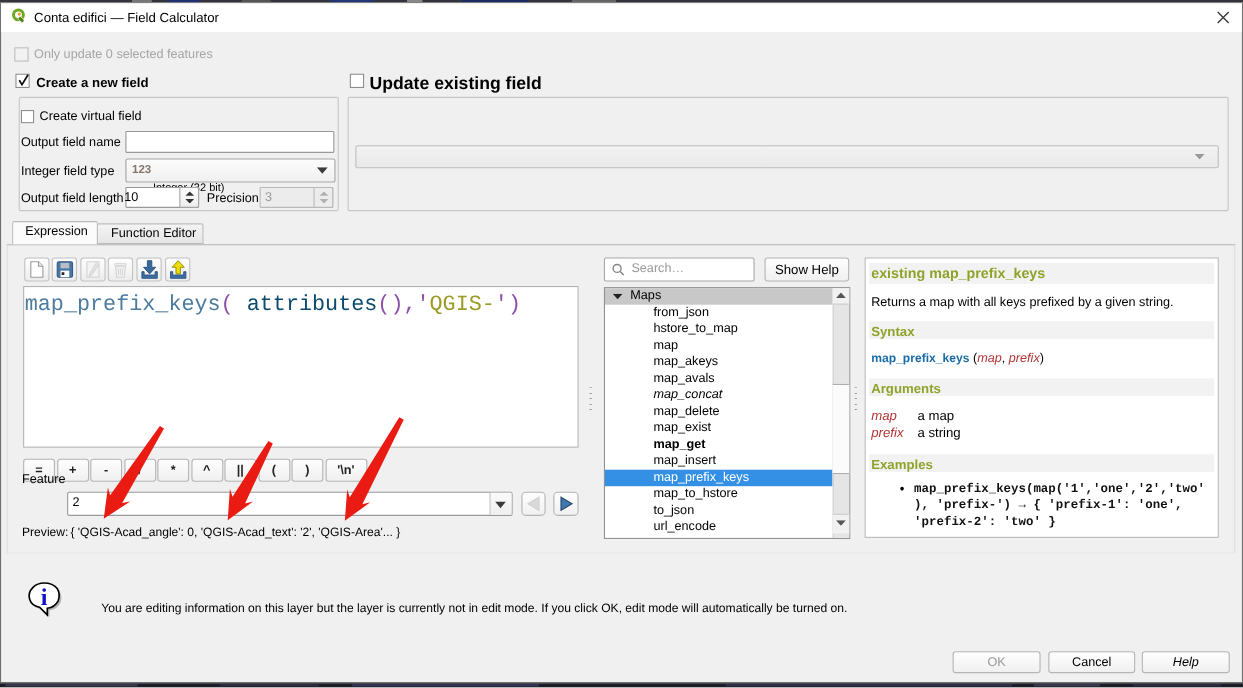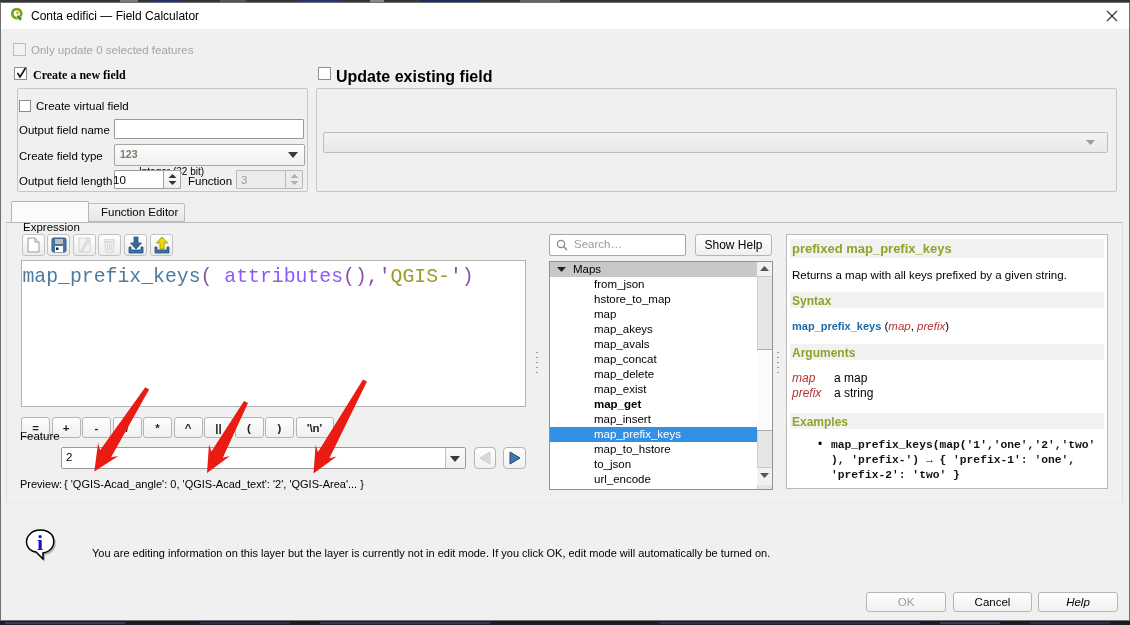--- a/index.html
+++ b/index.html
@@ -54,64 +54,64 @@
   <path d="M2 2 L12 12 M12 2 L2 12" stroke="#3b3b3b" stroke-width="1.3"></path>
 </svg>
 
 <div class="cb dis" style="left:13px;top:43px;"></div>
 <div class="abs gray" style="left:31px;top:44px;font-size:11.5px;">Only update 0 selected features</div>
 
 <div class="cb" style="left:14px;top:67px;"></div>
 <svg class="abs" style="left:15px;top:66px;" width="13" height="14" viewBox="0 0 13 14">
   <path d="M2.5 7 L5 11 L10.5 2" stroke="#111" stroke-width="1.6" fill="none"></path>
 </svg>
-<div class="abs b" style="left:33px;top:68px;font-size:12px;font-family:Liberation Serif, serif;">Create a new field</div>
+<div class="abs b" style="left:33px;top:68px;font-size:12px;">Create a new field</div>
 <div class="cb" style="left:318px;top:67px;"></div>
 <div class="abs b" style="left:336px;top:68px;font-size:16px;">Update existing field</div>
 
 <div class="group" style="left:17px;top:88px;width:291px;height:104px;"></div>
 <div class="cb" style="left:19px;top:100px;width:12px;height:12px;"></div>
 <div class="abs t" style="left:36px;top:100px;">Create virtual field</div>
 <div class="abs t" style="left:19px;top:124px;text-align:right;">Output field name</div>
 <div class="input" style="left:114px;top:119px;width:190px;height:20px;"></div>
-<div class="abs t" style="left:19px;top:150px;">Create field type</div>
+<div class="abs t" style="left:19px;top:150px;">Integer field type</div>
 <div class="abs" style="left:114px;top:144px;width:191px;height:22px;background:linear-gradient(#fcfcfc,#f0f0f0);border:1px solid #a5a5a5;border-radius:2px;box-sizing:border-box;"></div>
 <div class="abs" style="left:120px;top:148px;font-size:10.5px;font-weight:bold;color:#84796a;">123</div>
 <div class="abs" style="left:139px;top:166px;font-size:10px;">Integer (32 bit)</div>
 <svg class="abs" style="left:288px;top:152px;" width="10" height="6" viewBox="0 0 10 6">
     <path d="M0 0 L10 0 L5 6 Z" fill="#3a3a3a"></path>
   </svg>
 <div class="abs t" style="left:19px;top:175px;">Output field length</div>
 <div class="input" style="left:114px;top:170px;width:67px;height:19px;"></div>
 <div class="abs t" style="left:113px;top:174px;">10</div>
 <div class="abs" style="left:163px;top:170px;width:18px;height:19px;background:linear-gradient(#fdfdfd,#eee);border:1px solid #a5a5a5;border-radius:0 2px 2px 0;box-sizing:border-box;"></div>
 <svg class="abs" style="left:168px;top:174px;" width="9" height="11" viewBox="0 0 9 11">
   <path d="M0.5 4 L4.5 0 L8.5 4 Z" fill="#333"></path>
     <path d="M0.5 7 L4.5 11 L8.5 7 Z" fill="#333"></path>
   </svg>
-<div class="abs t" style="left:188px;top:175px;">Function</div>
+<div class="abs t" style="left:188px;top:175px;">Precision</div>
 <div class="abs" style="left:236px;top:170px;width:67px;height:19px;background:#ececec;border:1px solid #b9b9b9;border-radius:1px;box-sizing:border-box;"></div>
 <div class="abs t" style="left:241px;top:174px;color:#9a9a9a;">3</div>
 <div class="abs" style="left:285px;top:170px;width:18px;height:19px;background:#ececec;border:1px solid #b9b9b9;border-radius:0 2px 2px 0;box-sizing:border-box;"></div>
 <svg class="abs" style="left:290px;top:174px;" width="9" height="11" viewBox="0 0 9 11">
   <path d="M0.5 4 L4.5 0 L8.5 4 Z" fill="#b0b0b0"></path>
     <path d="M0.5 7 L4.5 11 L8.5 7 Z" fill="#b0b0b0"></path>
   </svg>
 
 <div class="group" style="left:316px;top:88px;width:801px;height:104px;"></div>
 <div class="abs" style="left:323px;top:132px;width:785px;height:21px;background:linear-gradient(#f2f2f2,#e9e9e9);border:1px solid #bdbdbd;border-radius:2px;box-sizing:border-box;"></div>
 <svg class="abs" style="left:1086px;top:140px;" width="9" height="5" viewBox="0 0 9 5">
     <path d="M0 0 L9 0 L4.5 5 Z" fill="#9a9a9a"></path>
   </svg>
 
 <div class="abs" style="left:6px;top:222px;width:1117px;height:281px;border:1px solid #dedede;border-top:1px solid #b9b9b9;border-bottom-color:#e9e9e9;box-sizing:border-box;"></div>
 
 <div class="abs" style="left:88px;top:203px;width:97px;height:19px;background:linear-gradient(#f4f4f4,#e6e6e6);border:1px solid #bdbdbd;border-radius:2px 2px 0 0;box-sizing:border-box;"></div>
 <div class="abs" style="left:11px;top:201px;width:78px;height:21px;background:#fbfbfb;border:1px solid #b5b5b5;border-bottom:none;border-radius:2px 2px 0 0;box-sizing:border-box;"></div>
-<div class="abs t" style="left:23px;top:205px;margin-top:16px;">Expression</div>
+<div class="abs t" style="left:23px;top:205px;">Expression</div>
 <div class="abs t" style="left:101px;top:206px;">Function Editor</div>
 
 <div class="tbtn" style="left:22px;top:234px;"></div>
 <div class="tbtn" style="left:47px;top:234px;"></div>
 <div class="tbtn" style="left:73px;top:234px;"></div>
 <div class="tbtn" style="left:98px;top:234px;"></div>
 <div class="tbtn" style="left:124px;top:234px;"></div>
 <div class="tbtn" style="left:150px;top:234px;"></div>
 
 <svg class="abs" style="left:26px;top:237px;" width="15" height="16" viewBox="0 0 15 16">
@@ -141,21 +141,21 @@
   <path d="M6 1 L10 1 L10 7 L13.5 7 L8 13 L2.5 7 L6 7 Z" fill="#38689c" stroke="#27507c" stroke-width="0.8"></path>
   <path d="M1 11 L3 11 L3 14 L13 14 L13 11 L15 11 L15 17 L1 17 Z" fill="#3d6fa5" stroke="#27507c" stroke-width="0.8"></path>
 </svg>
 
 <svg class="abs" style="left:154px;top:236px;" width="16" height="18" viewBox="0 0 16 18">
   <path d="M6 13 L6 7 L2.5 7 L8 1 L13.5 7 L10 7 L10 13 Z" fill="#f0dc00" stroke="#8a8a00" stroke-width="0.8"></path>
   <path d="M1 11 L3 11 L3 14 L13 14 L13 11 L15 11 L15 17 L1 17 Z" fill="#3d6fa5" stroke="#27507c" stroke-width="0.8"></path>
 </svg>
 
 <div class="abs" style="left:21px;top:260px;width:505px;height:147px;background:#fff;border:1px solid #b3b3b3;box-sizing:border-box;"></div>
-<div class="abs" style="left:22.5px;top:266px;font-family:'Liberation Mono',monospace;font-size:19.8px;white-space:pre;"><span style="color:#4d7b9e">map_prefix_keys</span><span style="color:#8d4fa8">(</span> <span style="color:#8b5cf6">attributes</span><span style="color:#8d4fa8">(),'</span><span style="color:#9b9b27">QGIS-</span><span style="color:#8d4fa8">')</span></div>
+<div class="abs" style="left:22.5px;top:266px;font-family:'Liberation Mono',monospace;font-size:19.8px;white-space:pre;"><span style="color:#4d7b9e">map_prefix_keys</span><span style="color:#8d4fa8">(</span> <span style="color:#0c4a6e">attributes</span><span style="color:#8d4fa8">(),'</span><span style="color:#9b9b27">QGIS-</span><span style="color:#8d4fa8">')</span></div>
 
 <div class="abs" style="left:536px;top:352px;width:2px;height:24px;background:repeating-linear-gradient(#9a9a9a 0 1px,transparent 1px 5px);"></div>
 <div class="abs" style="left:777px;top:352px;width:2px;height:24px;background:repeating-linear-gradient(#9a9a9a 0 1px,transparent 1px 5px);"></div>
 
 <div class="opbtn" style="left:21px;top:417px;width:29px;">=</div>
 <div class="opbtn" style="left:51.5px;top:417px;width:29px;">+</div>
 <div class="opbtn" style="left:82px;top:417px;width:29px;">-</div>
 <div class="opbtn" style="left:112.5px;top:417px;width:29px;">/</div>
 <div class="opbtn" style="left:143px;top:417px;width:29px;">*</div>
 <div class="opbtn" style="left:173.5px;top:417px;width:29px;">^</div>
@@ -204,21 +204,21 @@
 <svg class="abs" style="left:557px;top:267px;" width="9" height="5" viewBox="0 0 9 5">
     <path d="M0 0 L9 0 L4.5 5 Z" fill="#222"></path>
   </svg>
 <div class="abs t" style="left:573px;top:263px;">Maps</div>
 <div class="abs" style="left:550px;top:277px;width:207px;height:212px;overflow:hidden;">
   <div class="item" style="top:0;">from_json</div>
   <div class="item" style="top:15px;">hstore_to_map</div>
   <div class="item" style="top:30px;">map</div>
   <div class="item" style="top:45px;">map_akeys</div>
   <div class="item" style="top:60px;">map_avals</div>
-  <div class="item" style="top:75px;">map_concat</div>
+  <div class="item" style="top:75px;font-style:italic;">map_concat</div>
   <div class="item" style="top:90px;">map_delete</div>
   <div class="item" style="top:105px;">map_exist</div>
   <div class="item" style="top:120px;font-weight:bold;">map_get</div>
   <div class="item" style="top:135px;">map_insert</div>
   <div class="abs" style="left:0;top:150px;width:207px;height:15px;background:#3490e4;"></div>
   <div class="item" style="top:150px;color:#fff;">map_prefix_keys</div>
   <div class="item" style="top:165px;">map_to_hstore</div>
   <div class="item" style="top:180px;">to_json</div>
   <div class="item" style="top:195px;">url_encode</div>
 </div>
@@ -229,21 +229,21 @@
     <path d="M0 5 L9 5 L4.5 0 Z" fill="#555"></path>
   </svg>
 <div class="abs" style="left:757px;top:349px;width:15px;height:82px;background:#fbfbfb;border-top:1px solid #adadad;border-bottom:1px solid #adadad;box-sizing:border-box;"></div>
 <div class="abs" style="left:757px;top:467px;width:15px;height:18px;background:#f1f1f1;border-top:1px solid #c9c9c9;box-sizing:border-box;"></div>
 <svg class="abs" style="left:760px;top:473px;" width="9" height="5" viewBox="0 0 9 5">
     <path d="M0 0 L9 0 L4.5 5 Z" fill="#555"></path>
   </svg>
 
 <div class="abs" style="left:786px;top:234px;width:322px;height:255px;background:#fff;border:1px solid #b9b9b9;box-sizing:border-box;"></div>
 <div class="abs" style="left:790px;top:239px;width:314px;height:19px;background:#f2f2f2;"></div>
-<div class="abs olive" style="left:792px;top:241px;font-size:13px;">prefixed map_prefix_keys</div>
+<div class="abs olive" style="left:792px;top:241px;font-size:13px;">existing map_prefix_keys</div>
 <div class="abs" style="left:792px;top:269px;font-size:11.5px;">Returns a map with all keys prefixed by a given string.</div>
 <div class="abs" style="left:790px;top:292px;width:314px;height:16px;background:#f2f2f2;"></div>
 <div class="abs olive" style="left:792px;top:294px;font-size:12px;">Syntax</div>
 <div class="abs" style="left:792px;top:320px;font-size:11.5px;"><span style="color:#1a6ca8;font-weight:bold;font-size:11px;">map_prefix_keys</span> (<span class="redi">map</span>, <span class="redi">prefix</span>)</div>
 <div class="abs" style="left:790px;top:344px;width:314px;height:16px;background:#f2f2f2;"></div>
 <div class="abs olive" style="left:792px;top:346px;font-size:12px;">Arguments</div>
 <div class="abs redi" style="left:792px;top:371px;font-size:12px;">map</div>
 <div class="abs" style="left:834px;top:371px;font-size:12px;">a map</div>
 <div class="abs redi" style="left:792px;top:386px;font-size:12px;">prefix</div>
 <div class="abs" style="left:834px;top:386px;font-size:12px;">a string</div>

